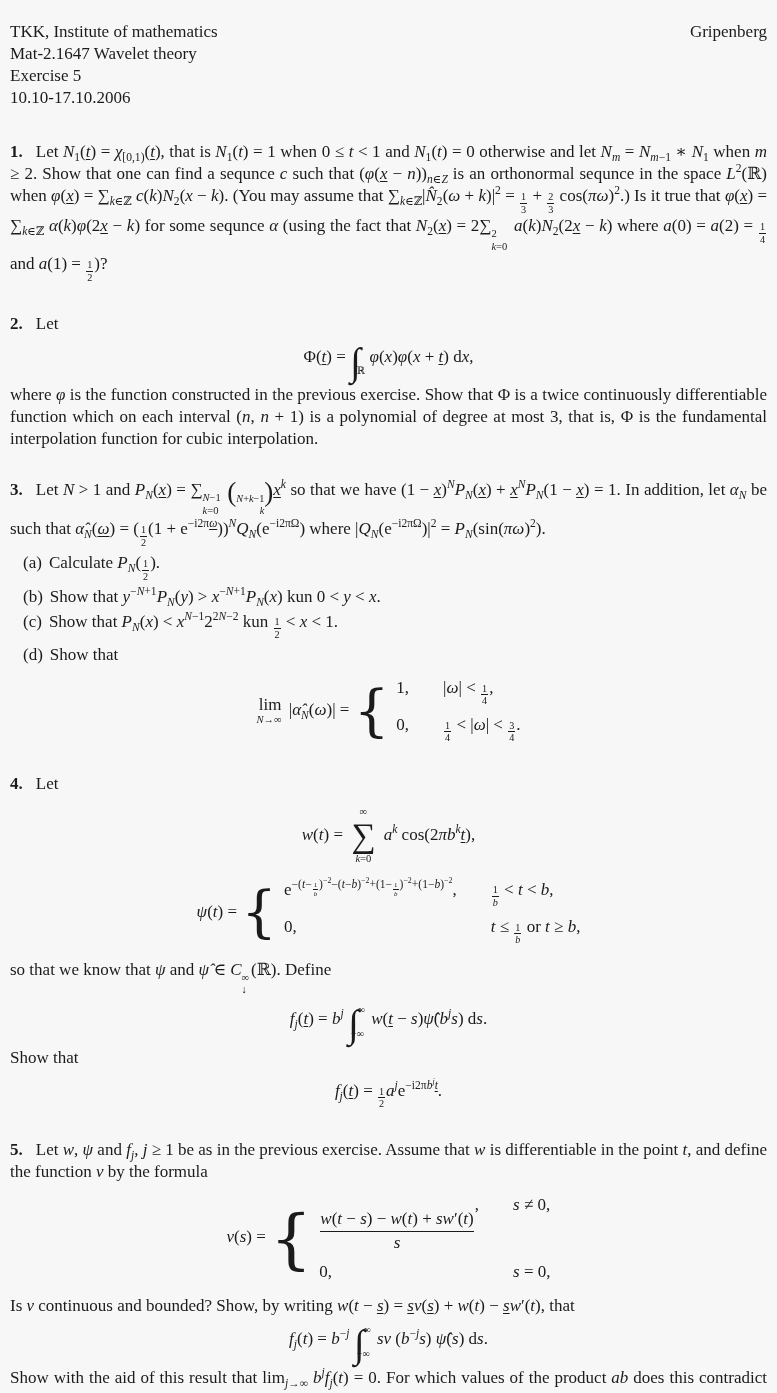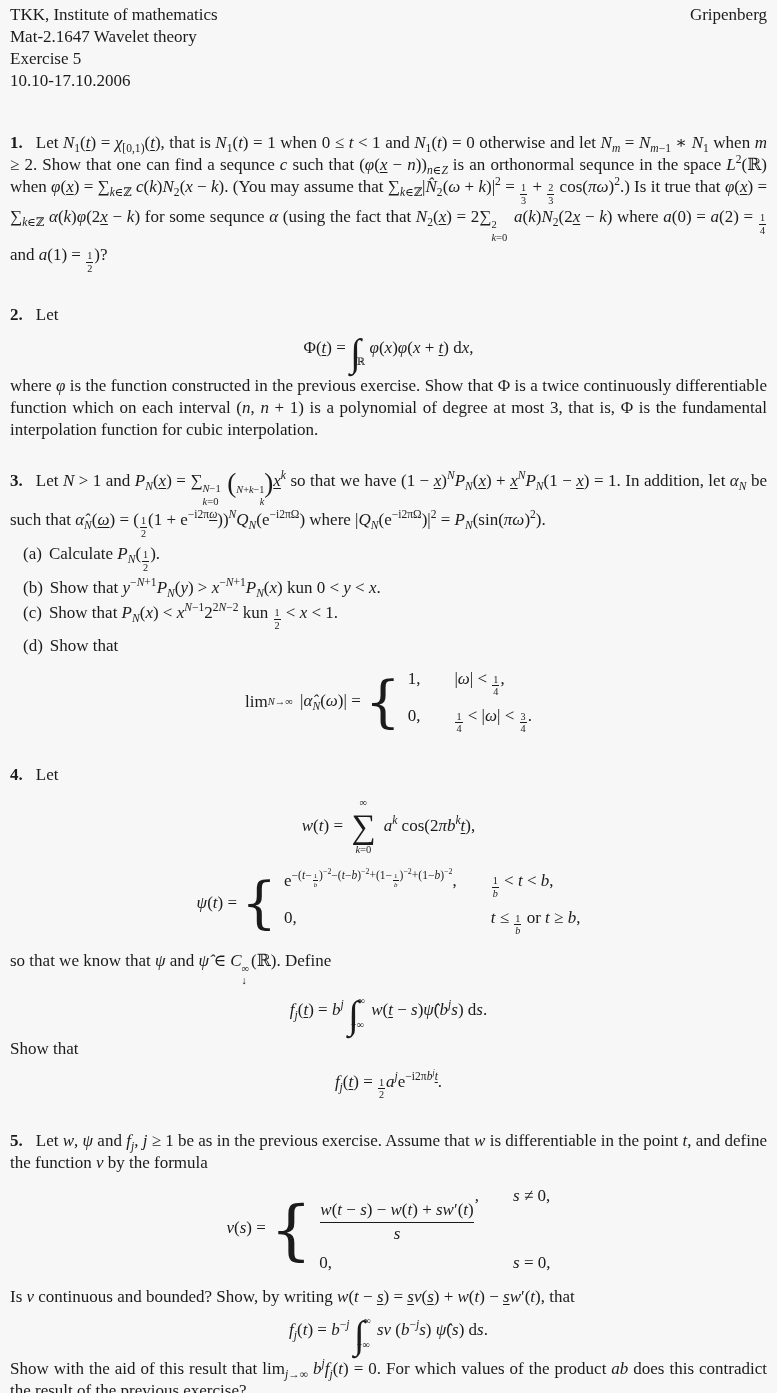--- a/index.html
+++ b/index.html
@@ -6,31 +6,31 @@
   body {
     background: #f7f7f7;
     color: #1b1b1b;
     font-family: "Liberation Serif", "DejaVu Serif", serif;
     font-size: 17px;
   }
   .page {
     width: 777px;
     height: 1393px;
     box-sizing: border-box;
-    padding: 4px 10px 0 10px;
+    padding: 21px 10px 0 10px;
     overflow: hidden;
     background: #f7f7f7;
   }
   
   .hdr { display: flex; justify-content: space-between; align-items: flex-start; line-height: 22px; }
   .hdr-left div { white-space: nowrap; }
   
   p { margin: 0; line-height: 22px; text-align: justify; }
   .prob { margin-top: 29px; }
-  .first-prob { margin-top: 40px; }
+  .first-prob { margin-top: 32px; }
   .pnum { font-weight: bold; margin-right: 13px; }
   
   .formula { text-align: center; margin: 11px 0 13px 0; line-height: 1.25; }
   
   .itemlist { margin-top: 3px; }
   .item { display: flex; gap: 7px; padding-left: 13px; margin-top: 2px; line-height: 23px; }
   .ilabel { flex: 0 0 auto; }
   
   i { font-style: italic; }
   u { text-decoration: underline; text-underline-offset: 2px; text-decoration-thickness: 1px; }
@@ -41,21 +41,21 @@
         line-height: 1.15; vertical-align: 0.12em; margin: 0 1px; }
   .sf .d { border-top: 1px solid currentColor; padding: 0 1px; }
   
   .ss { display: inline-flex; flex-direction: column; align-items: flex-start; font-size: 0.62em;
         line-height: 1.2; vertical-align: -0.55em; margin-right: 2px; }
   
   .bigop { display: inline-flex; flex-direction: column; align-items: center; vertical-align: middle;
            line-height: 1; margin: 0 4px; }
   .bigop .bo { font-size: 2.0em; line-height: 1.0; }
   .bigop .bl { font-size: 0.62em; line-height: 1.2; }
-  .limop { display: inline-flex; align-items: center; vertical-align: middle;
+  .limop { display: inline-flex; flex-direction: column; align-items: flex-end; vertical-align: middle;
            line-height: 1.05; margin-right: 3px; }
   .limop .ll { font-size: 0.62em; }
   
   .int { font-size: 2.3em; line-height: 0; vertical-align: -0.32em; font-weight: 300; }
   .isub { font-size: 0.60em; vertical-align: -1.25em; margin-left: -4px; }
   .isup { font-size: 0.60em; vertical-align: 1.05em; margin-left: -1px; }
   .isub2 { font-size: 0.60em; vertical-align: -1.25em; margin-left: -14px; margin-right: 3px; }
   
   .cases { display: inline-flex; align-items: center; vertical-align: middle; text-align: left; }
   .brace { font-family: "DejaVu Serif", serif; font-weight: 300; line-height: 0.85; margin-right: 7px; }

